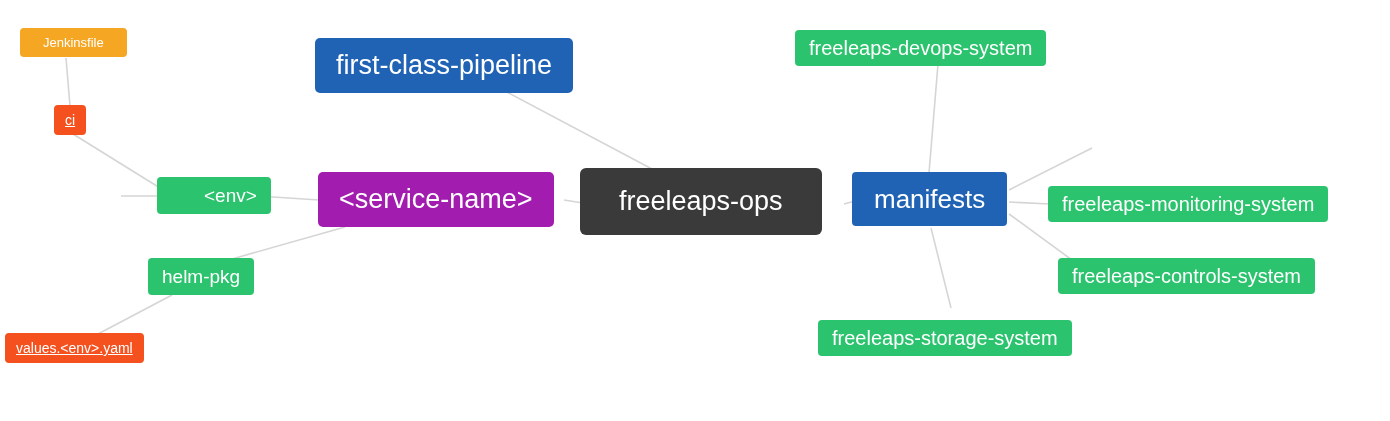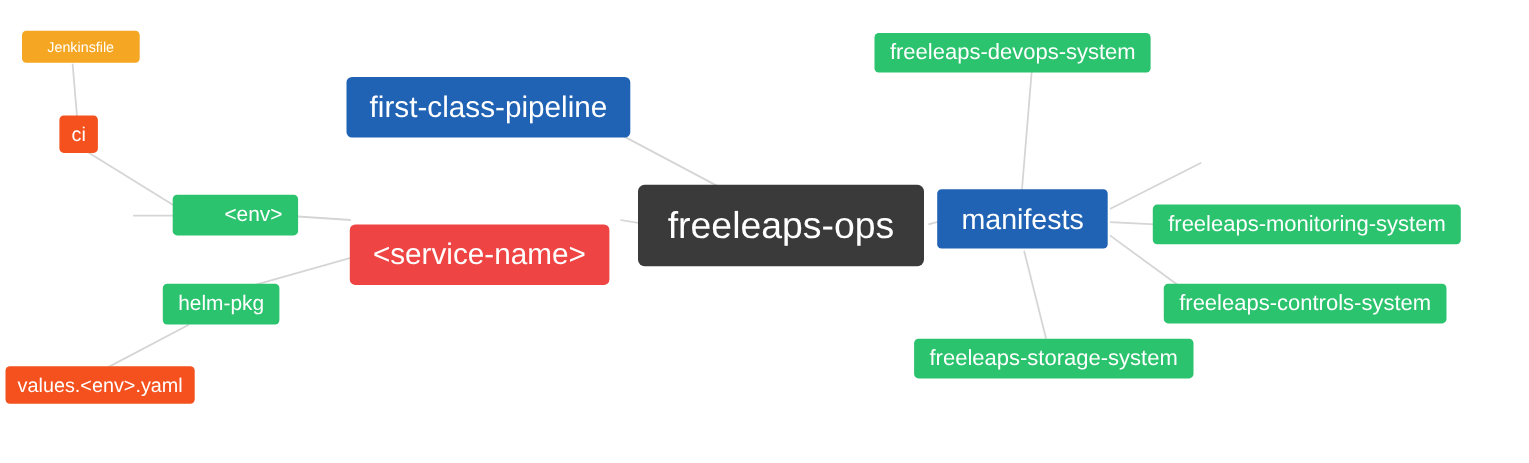--- a/index.html
+++ b/index.html
@@ -30,27 +30,27 @@
   .node {
     position: absolute;
     color: #ffffff;
     white-space: nowrap;
     border-radius: 4px;
     line-height: 1;
     box-sizing: border-box;
     cursor: default;
   }
   .fz-13 { font-size: 13px; padding: 8px 23px; }
-  .fz-14 { font-size: 18px; padding: 8px 11px; }
+  .fz-14 { font-size: 14px; padding: 8px 11px; text-decoration: underline; }
   .fz-15 { font-size: 15px; padding: 8px 13px; }
   .fz-19 { font-size: 19px; padding: 9px 14px; }
   .fz-20 { font-size: 20px; padding: 8px 14px; }
   .fz-26 { font-size: 26px; padding: 14px 22px; }
-  .fz-27 { font-size: 27px; padding: 14px 21px; border-radius: 5px; margin-top: 32px; }
-  .fz-31 { font-size: 34px; padding: 20px 27px; border-radius: 6px; }
+  .fz-27 { font-size: 27px; padding: 14px 21px; border-radius: 5px; }
+  .fz-31 { font-size: 27px; padding: 20px 39px; border-radius: 6px; }
 </style>
 </head>
 <body>
 
 <div id="canvas">
 
   <svg id="edges" viewBox="0 0 1390 421" xmlns="http://www.w3.org/2000/svg">
     <line x1="66" y1="58" x2="70" y2="106"></line>
     <line x1="73" y1="134" x2="160" y2="188"></line>
     <line x1="121" y1="196" x2="158" y2="196"></line>
@@ -73,28 +73,28 @@
 
 
   <div class="node fz-19" style="left: 157px; top: 177px; background-color: rgb(43, 195, 109); padding-left: 47px;">&lt;env&gt;</div>
 
   <div class="node fz-19" style="left: 148px; top: 258px; background-color: rgb(43, 195, 109);">helm-pkg</div>
 
   <div class="node fz-14" style="left: 5px; top: 333px; background-color: rgb(244, 81, 30);">values.&lt;env&gt;.yaml</div>
 
   <div class="node fz-27" style="left: 315px; top: 38px; background-color: rgb(32, 99, 180);">first-class-pipeline</div>
 
-  <div class="node fz-27" style="left: 318px; top: 172px; background-color: #ef4444;">&lt;service-name&gt;</div>
+  <div class="node fz-27" style="left: 318px; top: 172px; background-color: #a21caf;">&lt;service-name&gt;</div>
 
   <div class="node fz-31" style="left: 580px; top: 168px; background-color: rgb(58, 58, 58);">freeleaps-ops</div>
 
   <div class="node fz-20" style="left: 795px; top: 30px; background-color: rgb(43, 195, 109);">freeleaps-devops-system</div>
 
   <div class="node fz-26" style="left: 852px; top: 172px; background-color: rgb(32, 99, 180);">manifests</div>
 
 
   <div class="node fz-20" style="left: 1048px; top: 186px; background-color: rgb(43, 195, 109);">freeleaps-monitoring-system</div>
 
   <div class="node fz-20" style="left: 1058px; top: 258px; background-color: rgb(43, 195, 109);">freeleaps-controls-system</div>
 
-  <div class="node fz-20" style="left: 818px; top: 308px; background-color: rgb(43, 195, 109); margin-left: 13px;">freeleaps-storage-system</div>
+  <div class="node fz-20" style="left: 818px; top: 320px; background-color: rgb(43, 195, 109);">freeleaps-storage-system</div>
 
 </div>
 
 </body></html>

